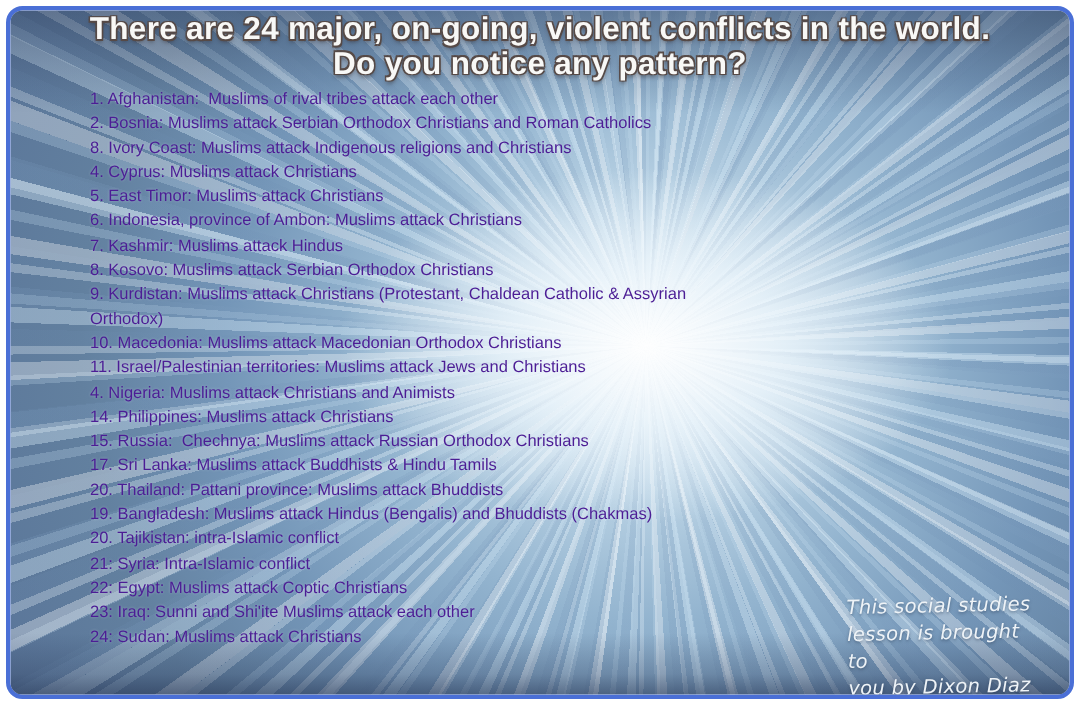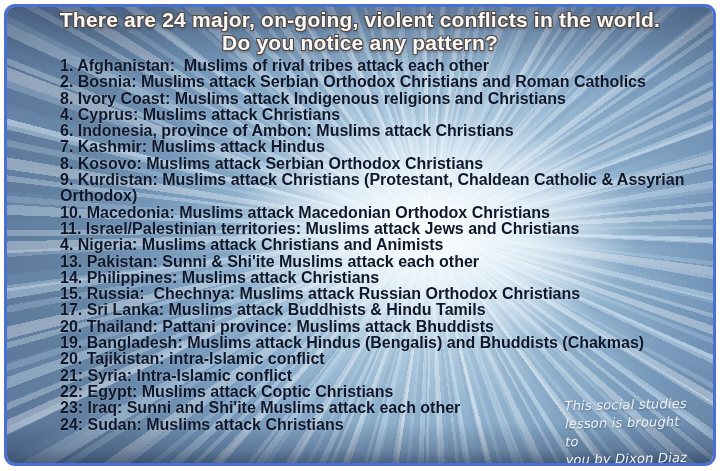--- a/index.html
+++ b/index.html
@@ -56,23 +56,23 @@
     letter-spacing: 0.2px;
     text-shadow:
       -1px -1px 0 #564a47, 1px -1px 0 #564a47,
       -1px 1px 0 #564a47, 1px 1px 0 #564a47,
       0 2px 3px rgba(44,34,34,0.55);
   }
   .conflict-list {
     position: absolute;
     left: 53px; top: 51px;
     width: 642px;
-    color: #0f172a;
-    font-size: 16px;
-    font-weight: 700;
+    color: #4c1d95;
+    font-size: 11px;
+    font-weight: 400;
     line-height: 16.3px;
     text-shadow: 0 0 2px rgba(235,244,250,0.35);
   }
   .row { white-space: pre-wrap; }
   .note {
     position: absolute;
     right: 16px; top: 389px;
     width: 132px;
     color: #eef3f7;
     font-family: "DejaVu Sans", sans-serif;
@@ -94,29 +94,29 @@
     <div class="title">
       <div>There are 24 major, on-going, violent conflicts in the world.</div>
       <div>Do you notice any pattern?</div>
     </div>
 
     <div class="conflict-list">
         <div class="row">1. Afghanistan:  Muslims of rival tribes attack each other</div>
         <div class="row">2. Bosnia: Muslims attack Serbian Orthodox Christians and Roman Catholics</div>
         <div class="row">8. Ivory Coast: Muslims attack Indigenous religions and Christians</div>
         <div class="row">4. Cyprus: Muslims attack Christians</div>
+        <div class="row">5. East Timor: Muslims attack Christians</div>
         <div class="row">6. Indonesia, province of Ambon: Muslims attack Christians</div>
         <div class="row">7. Kashmir: Muslims attack Hindus</div>
         <div class="row">8. Kosovo: Muslims attack Serbian Orthodox Christians</div>
         <div class="row">9. Kurdistan: Muslims attack Christians (Protestant, Chaldean Catholic &amp; Assyrian
 Orthodox)</div>
         <div class="row">10. Macedonia: Muslims attack Macedonian Orthodox Christians</div>
         <div class="row">11. Israel/Palestinian territories: Muslims attack Jews and Christians</div>
         <div class="row">4. Nigeria: Muslims attack Christians and Animists</div>
-        <div class="row">13. Pakistan: Sunni &amp; Shi'ite Muslims attack each other</div>
         <div class="row">14. Philippines: Muslims attack Christians</div>
         <div class="row">15. Russia:  Chechnya: Muslims attack Russian Orthodox Christians</div>
         <div class="row">17. Sri Lanka: Muslims attack Buddhists &amp; Hindu Tamils</div>
         <div class="row">20. Thailand: Pattani province: Muslims attack Bhuddists</div>
         <div class="row">19. Bangladesh: Muslims attack Hindus (Bengalis) and Bhuddists (Chakmas)</div>
         <div class="row">20. Tajikistan: intra-Islamic conflict</div>
         <div class="row">21: Syria: Intra-Islamic conflict</div>
         <div class="row">22: Egypt: Muslims attack Coptic Christians</div>
         <div class="row">23: Iraq: Sunni and Shi'ite Muslims attack each other</div>
         <div class="row">24: Sudan: Muslims attack Christians</div>

